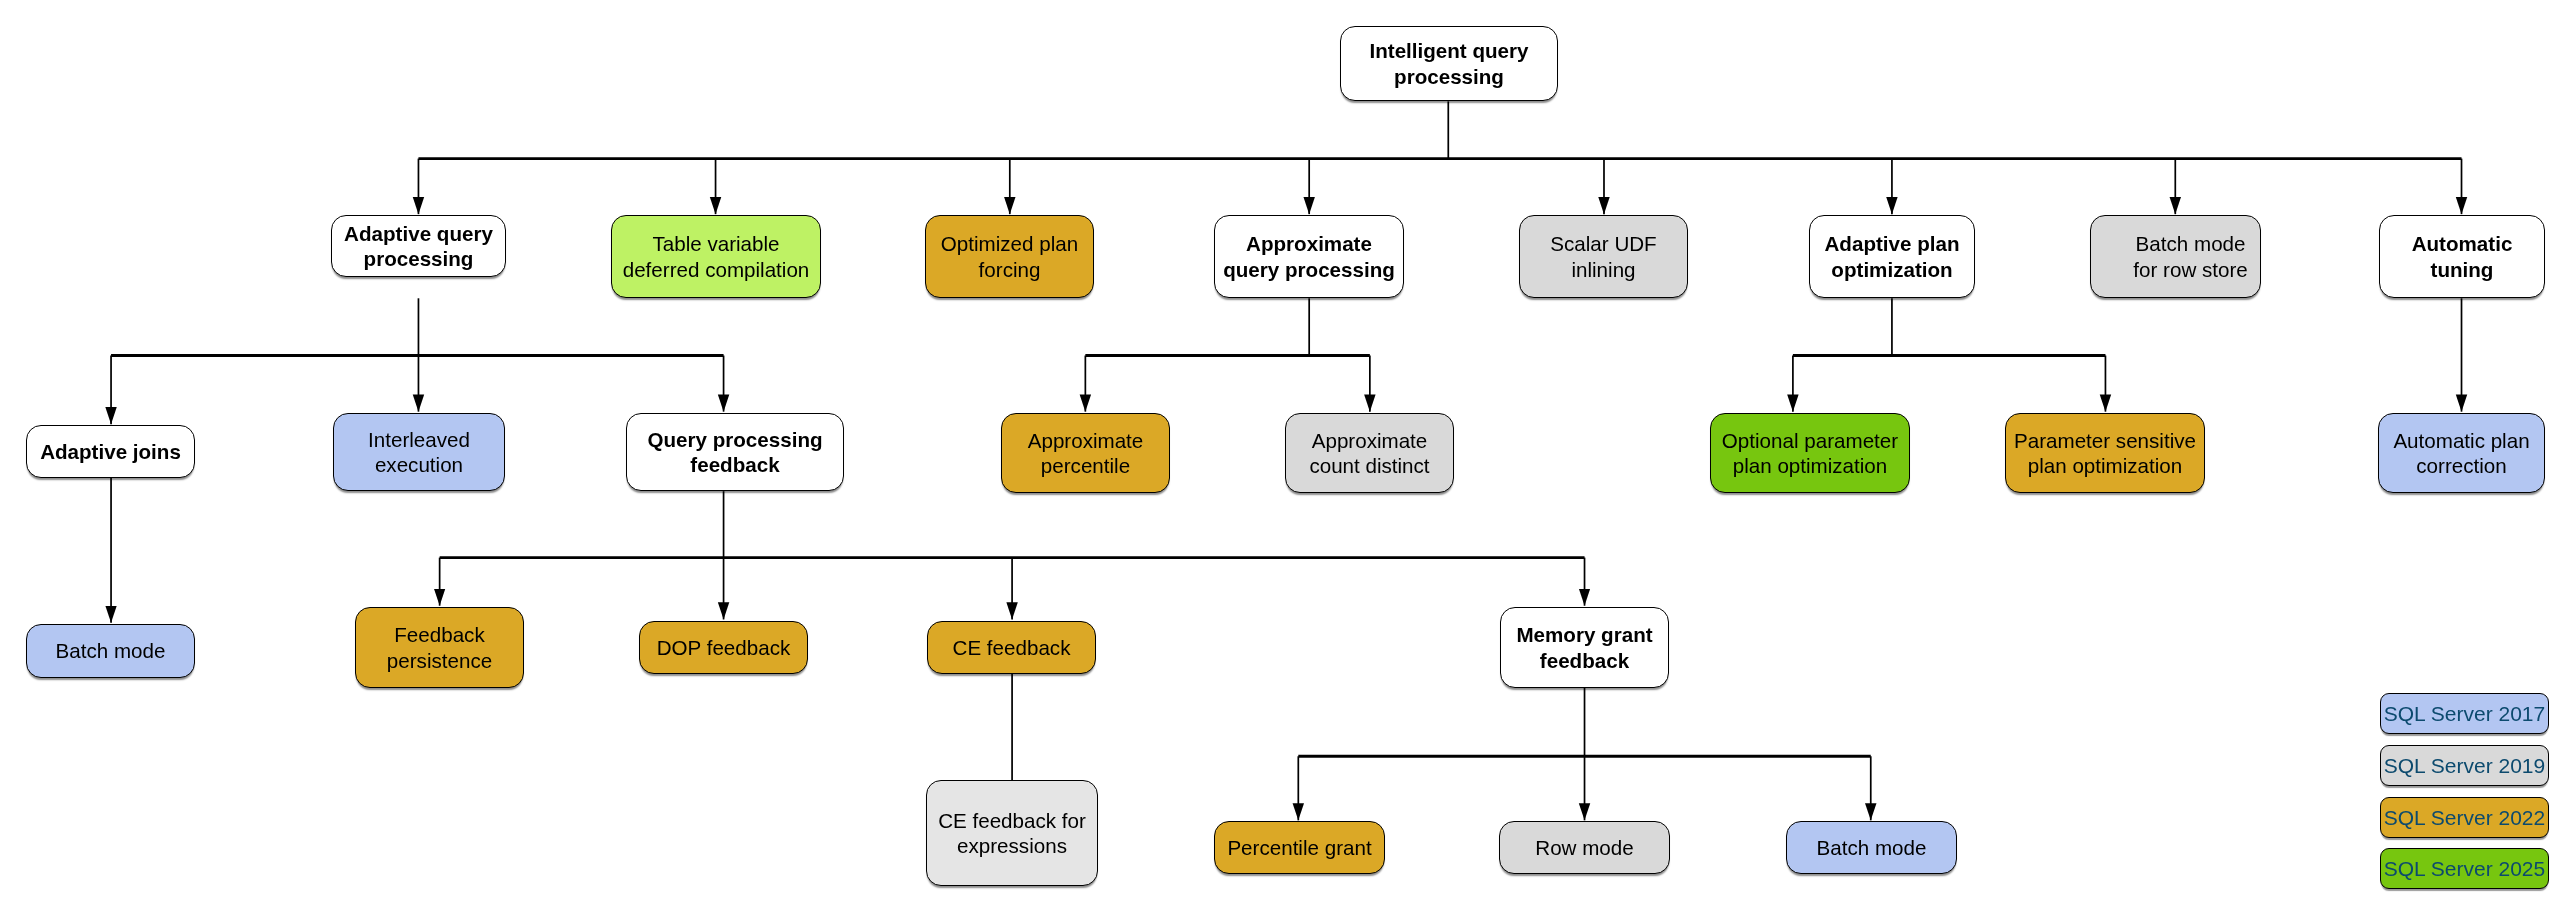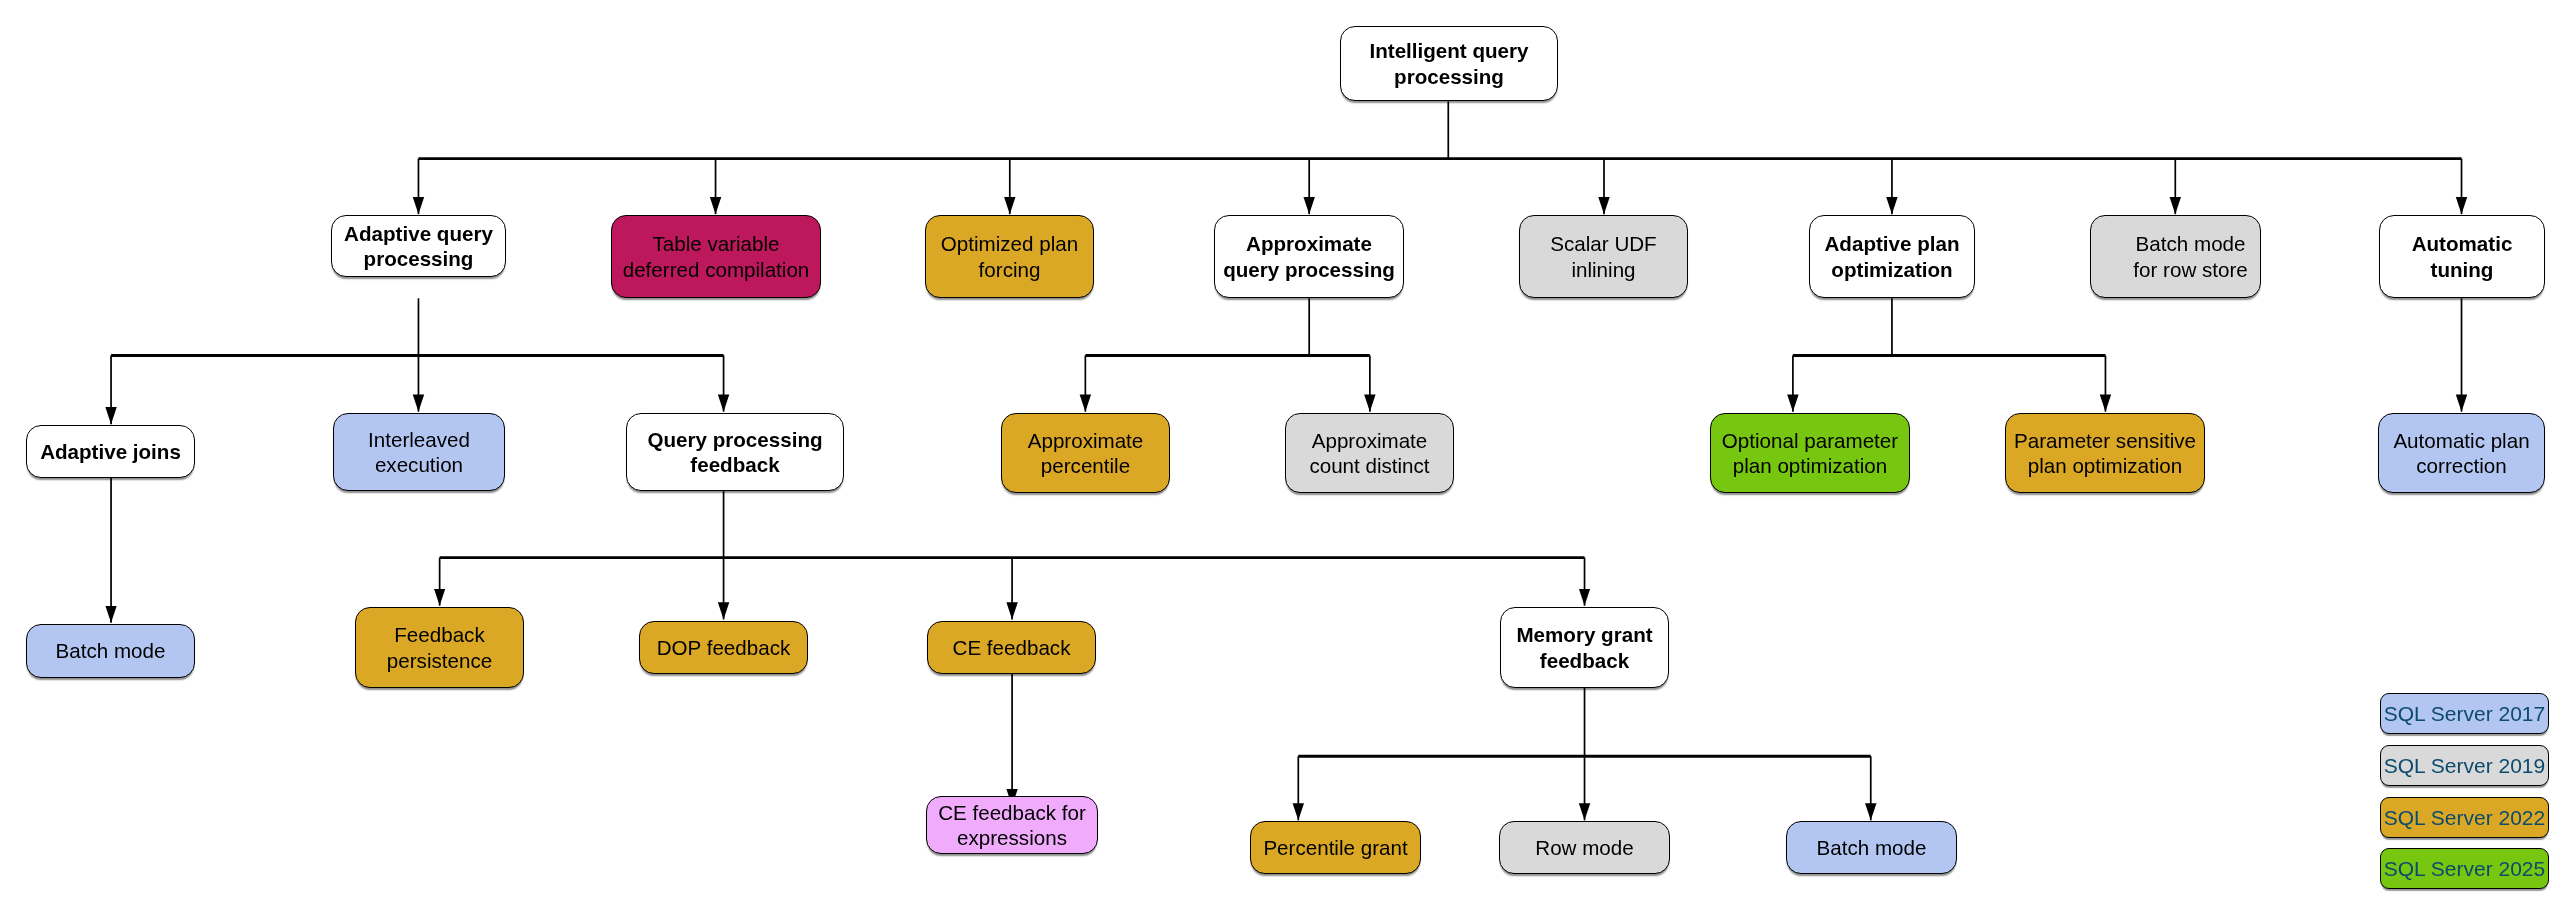--- a/index.html
+++ b/index.html
@@ -85,21 +85,21 @@
         <path d="M3268,1321 V1433" stroke-width="3" marker-end="url(#arrow)"></path>
       </g>
   </svg>
   <div id="nodes">
       <div class="node cat" style="left: 1340px; top: 26px; width: 218px; height: 75px; background: rgb(255, 255, 255);">
         <span>Intelligent query processing</span>
       </div>
       <div class="node cat" style="left: 331px; top: 215px; width: 175px; height: 62px; background: rgb(255, 255, 255);">
         <span>Adaptive query processing</span>
       </div>
-      <div class="node" style="left: 611px; top: 215px; width: 210px; height: 83px; background: #be185d;">
+      <div class="node" style="left: 611px; top: 215px; width: 210px; height: 83px; background: #bef264;">
         <span>Table variable deferred compilation</span>
       </div>
       <div class="node" style="left: 925px; top: 215px; width: 169px; height: 83px; background: rgb(219, 168, 38);">
         <span>Optimized plan forcing</span>
       </div>
       <div class="node cat" style="left: 1214px; top: 215px; width: 190px; height: 83px; background: rgb(255, 255, 255);">
         <span>Approximate query processing</span>
       </div>
       <div class="node" style="left: 1519px; top: 215px; width: 169px; height: 83px; background: rgb(217, 217, 217);">
         <span>Scalar UDF inlining</span>
@@ -145,24 +145,24 @@
       </div>
       <div class="node" style="left: 639px; top: 621px; width: 169px; height: 53px; background: rgb(219, 168, 38);">
         <span>DOP feedback</span>
       </div>
       <div class="node" style="left: 927px; top: 621px; width: 169px; height: 53px; background: rgb(219, 168, 38);">
         <span>CE feedback</span>
       </div>
       <div class="node cat" style="left: 1500px; top: 607px; width: 169px; height: 81px; background: rgb(255, 255, 255);">
         <span>Memory grant feedback</span>
       </div>
-      <div class="node" style="left: 926px; top: 796px; width: 172px; height: 58px; background: #f0abfc;">
+      <div class="node" style="left: 926px; top: 780px; width: 172px; height: 106px; background: #e5e5e5;">
         <span>CE feedback for expressions</span>
       </div>
-      <div class="node" style="left: 1214px; top: 821px; width: 171px; height: 53px; background: rgb(219, 168, 38); margin-left: 36px;">
+      <div class="node" style="left: 1214px; top: 821px; width: 171px; height: 53px; background: rgb(219, 168, 38);">
         <span>Percentile grant</span>
       </div>
       <div class="node" style="left: 1499px; top: 821px; width: 171px; height: 53px; background: rgb(217, 217, 217);">
         <span>Row mode</span>
       </div>
       <div class="node" style="left: 1786px; top: 821px; width: 171px; height: 53px; background: rgb(179, 198, 242);">
         <span>Batch mode</span>
       </div>
     </div>
   <div id="legend">

